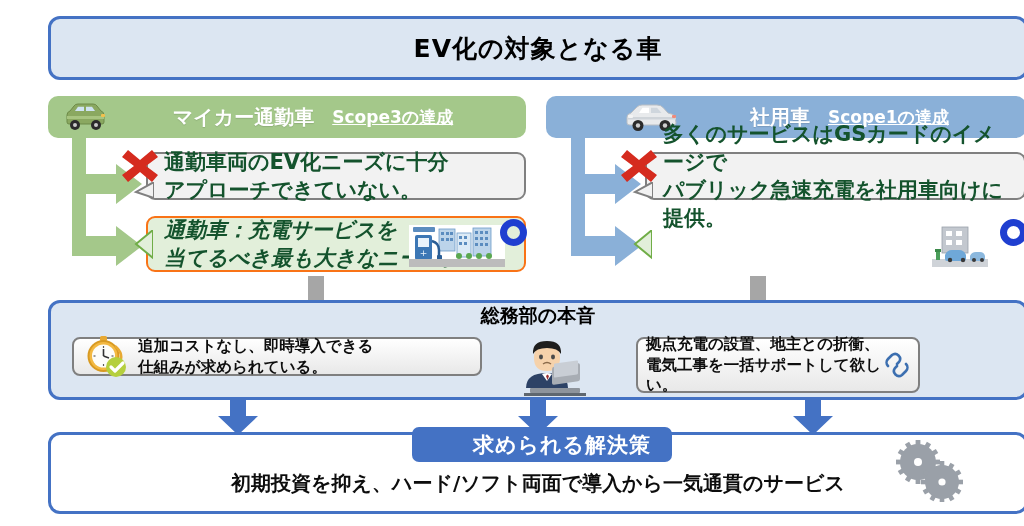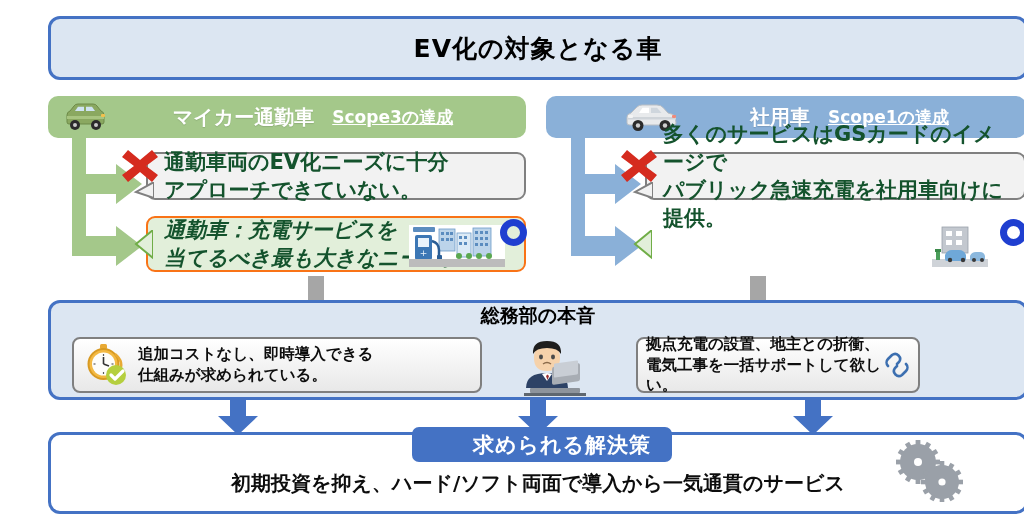--- a/index.html
+++ b/index.html
@@ -269,21 +269,21 @@
   <svg class="abs down-arrow" style="left:268px;top:276px;" width="44" height="48">
     <path d="M14 0 L30 0 L30 26 L42 26 L22 47 L2 26 L14 26 Z" fill="#a6a6a6"></path>
   </svg>
   <svg class="abs down-arrow" style="left:710px;top:276px;" width="44" height="48">
     <path d="M14 0 L30 0 L30 26 L42 26 L22 47 L2 26 L14 26 Z" fill="#a6a6a6"></path>
   </svg>
 
   <div class="abs mid-panel"></div>
   <div class="abs mid-title">総務部の本音</div>
 
-  <div class="abs mid-box" style="left:46px;top:337px;width:410px;height:56px;">
+  <div class="abs mid-box" style="left:46px;top:337px;width:410px;height:39px;">
     <span style="flex:0 0 auto;margin-right:8px;">
       <svg width="48" height="46" viewBox="0 0 48 46" class="pic">
         <rect x="18" y="2" width="7" height="5" rx="1.5" fill="#e8a933"></rect>
         <circle cx="21.5" cy="22" r="15" fill="#f3b942" stroke="#d89a22" stroke-width="2"></circle>
         <circle cx="21.5" cy="22" r="11.5" fill="#fdfdfa"></circle>
         <g stroke="#5a5a5a" stroke-width="1.2">
           <line x1="21.5" y1="12" x2="21.5" y2="14"></line>
           <line x1="31.5" y1="22" x2="29.5" y2="22"></line>
           <line x1="21.5" y1="32" x2="21.5" y2="30"></line>
           <line x1="11.5" y1="22" x2="13.5" y2="22"></line>

